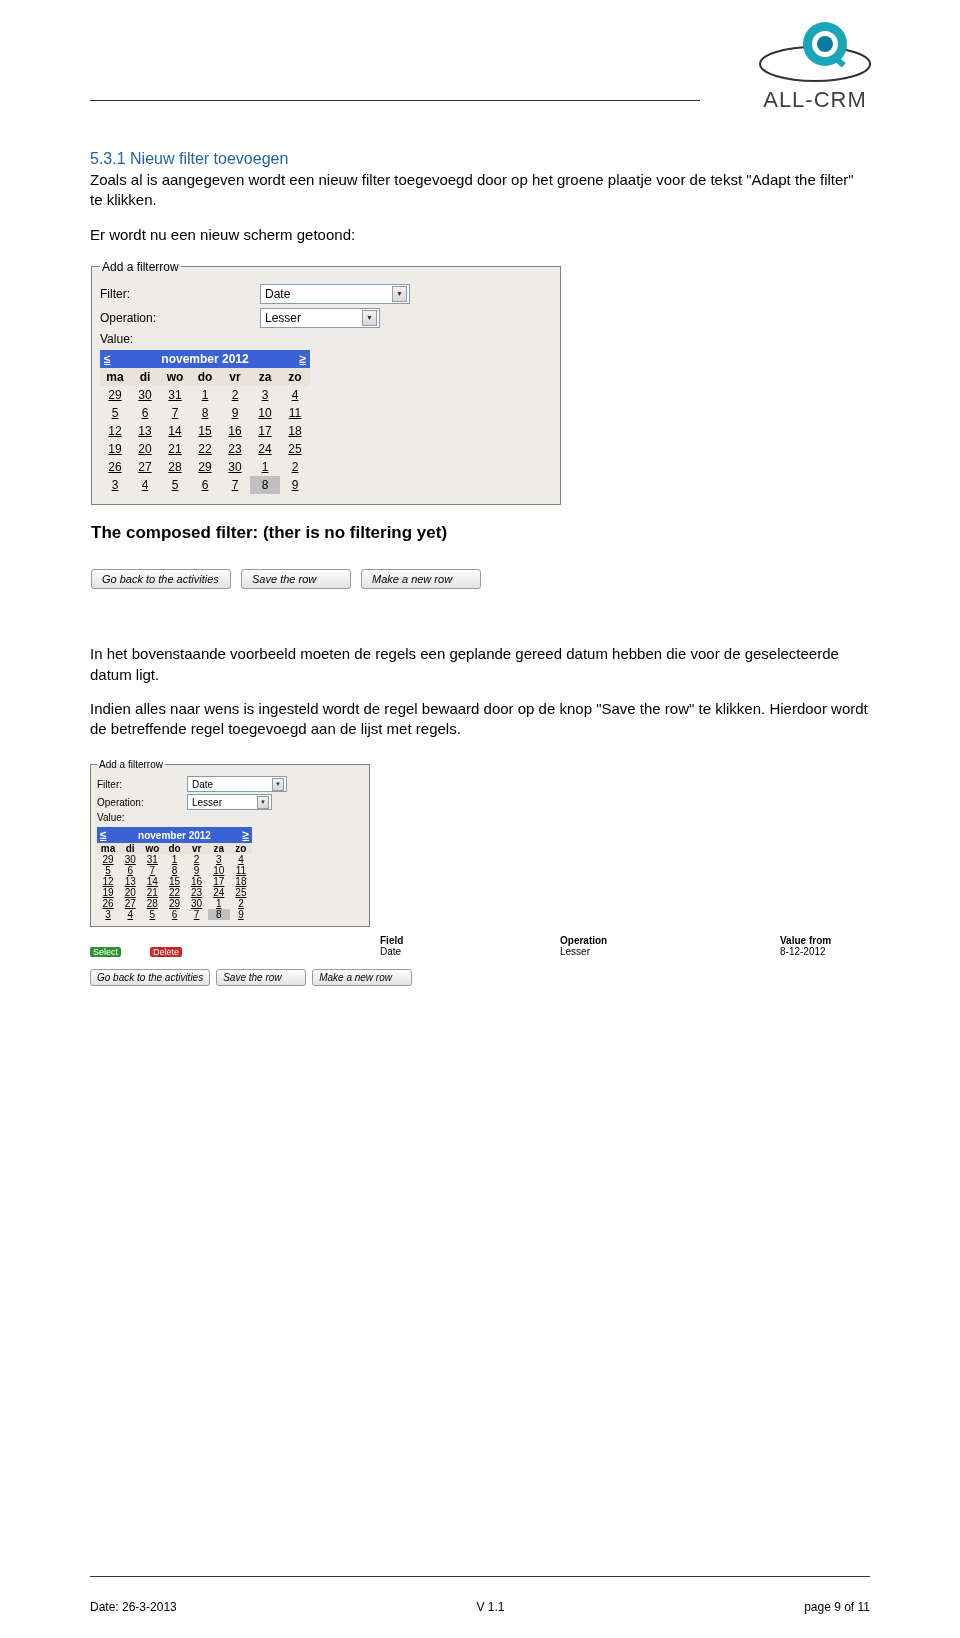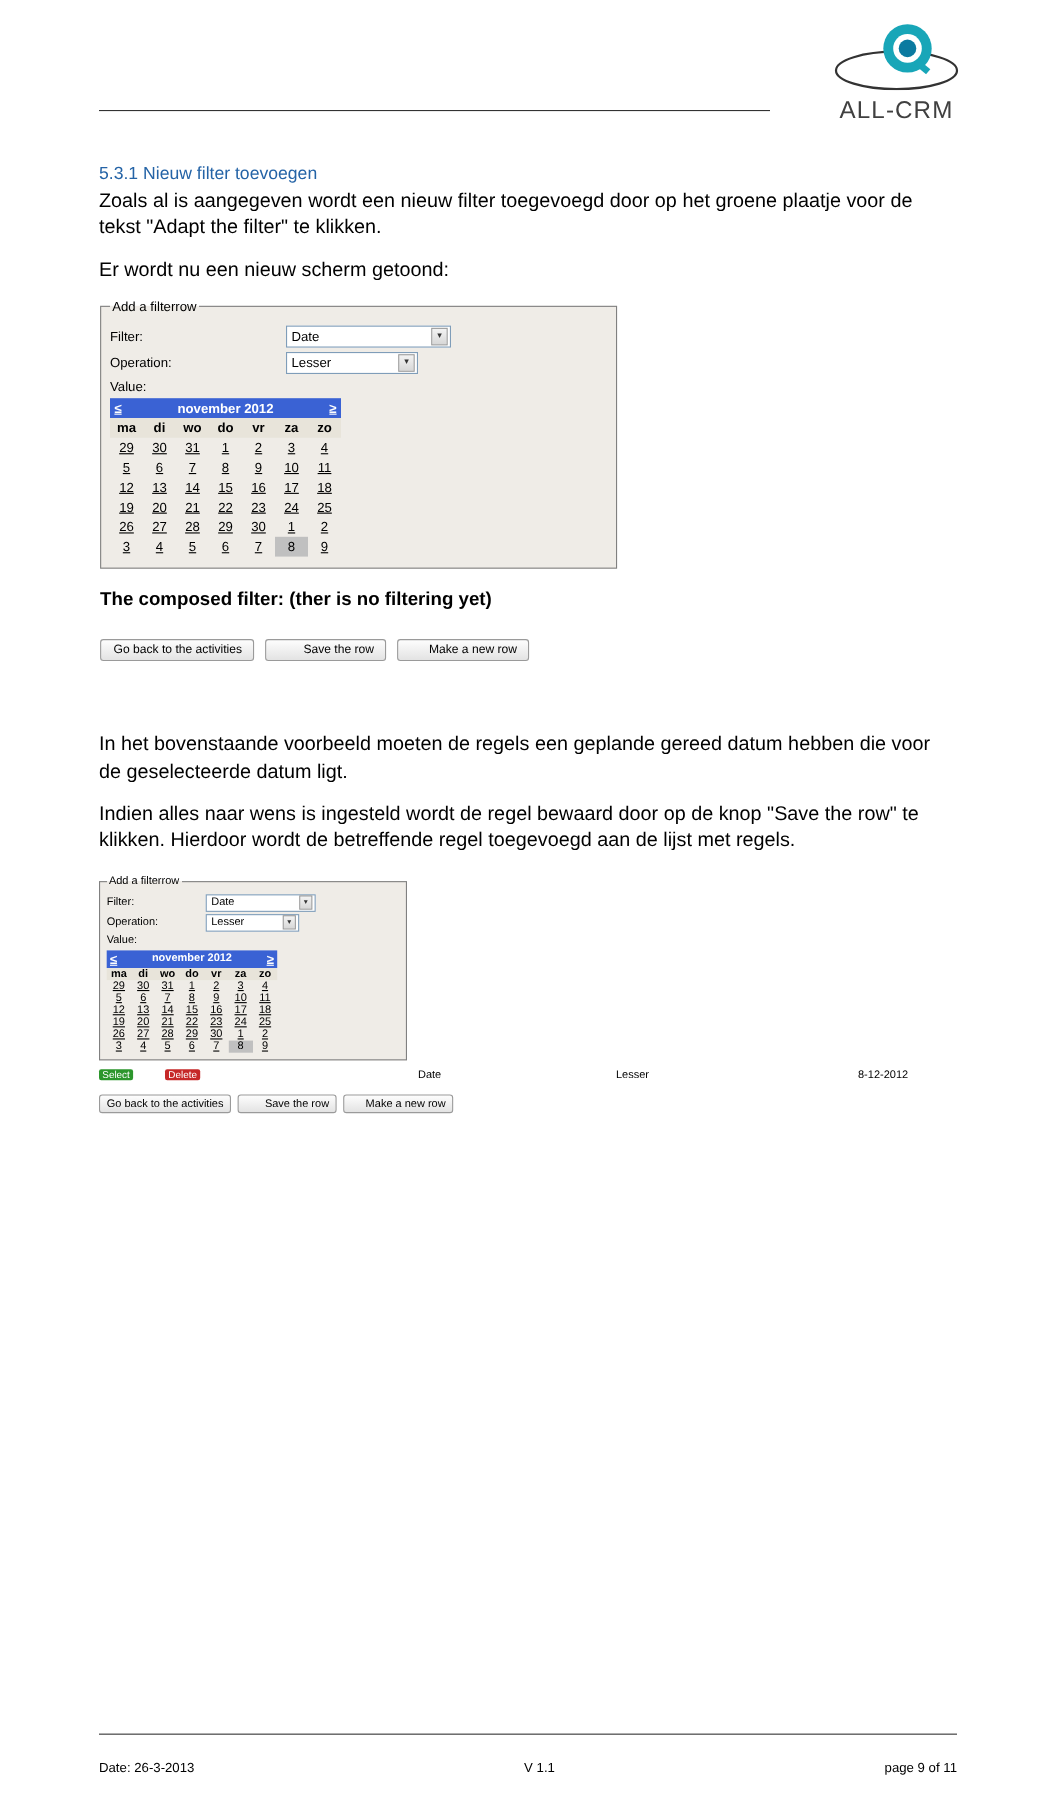--- a/index.html
+++ b/index.html
@@ -43,21 +43,21 @@
     letter-spacing: 1px;
     margin-top: 2px;
   }
   h3.section-heading {
     color: #2463A6;
     font-size: 16px;
     font-weight: normal;
     margin: 30px 0 2px 0;
   }
   .body-text {
-    font-size: 18px;
+    font-size: 15px;
     line-height: 1.35;
   }
   .body-text p { margin-bottom: 14px; }
 
   
   .panel {
     border: 1px solid #fff;
     margin: 6px 0 10px 0;
   }
   fieldset.filterrow {
@@ -141,21 +141,22 @@
   }
   .btn-row { display: flex; gap: 10px; margin-top: 26px; }
   .win-btn {
     font-family: Tahoma, sans-serif;
     font-size: 11px;
     background: linear-gradient(#FDFDFD,#E3E3E3);
     border: 1px solid #9A9A9A;
     border-radius: 3px;
     padding: 3px 10px;
     min-width: 140px;
-    text-align: right;
+    text-align: left;
+    font-style: italic;
   }
 
   
   .panel2 {
     margin-top: 20px;
     width: 780px;
     background: #fff;
   }
   .panel2 fieldset.filterrow { width: 280px; padding: 4px 6px 6px 6px; }
   .panel2 .form-label { width: 90px; font-size: 10px; }
@@ -434,20 +435,28 @@
             <div>6</div>
             <div>7</div>
             <div class="sel">8</div>
             <div>9</div>
           </div>
         </div>
     </div>
   </fieldset>
 
   <div class="result-grid">
+    <div class="result-row header-row">
+      <div></div>
+        <div></div>
+      <div></div>
+      <div>Field</div>
+      <div>Operation</div>
+      <div>Value from</div>
+    </div>
     <div class="result-row">
       <div><span class="pill green">Select</span></div>
       <div><span class="pill red">Delete</span></div>
       <div></div>
       <div>Date</div>
       <div>Lesser</div>
       <div>8-12-2012</div>
     </div>
   </div>
 

